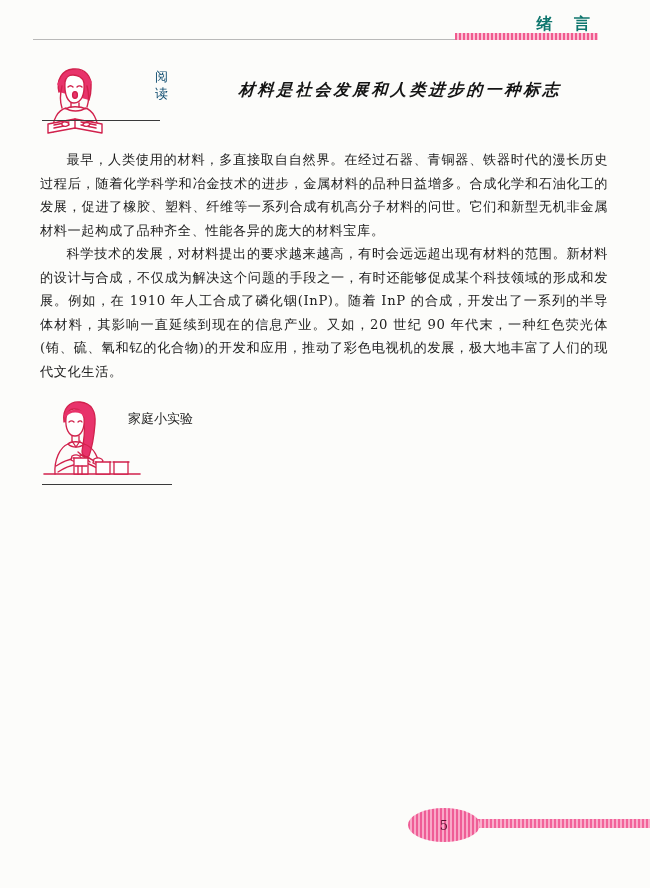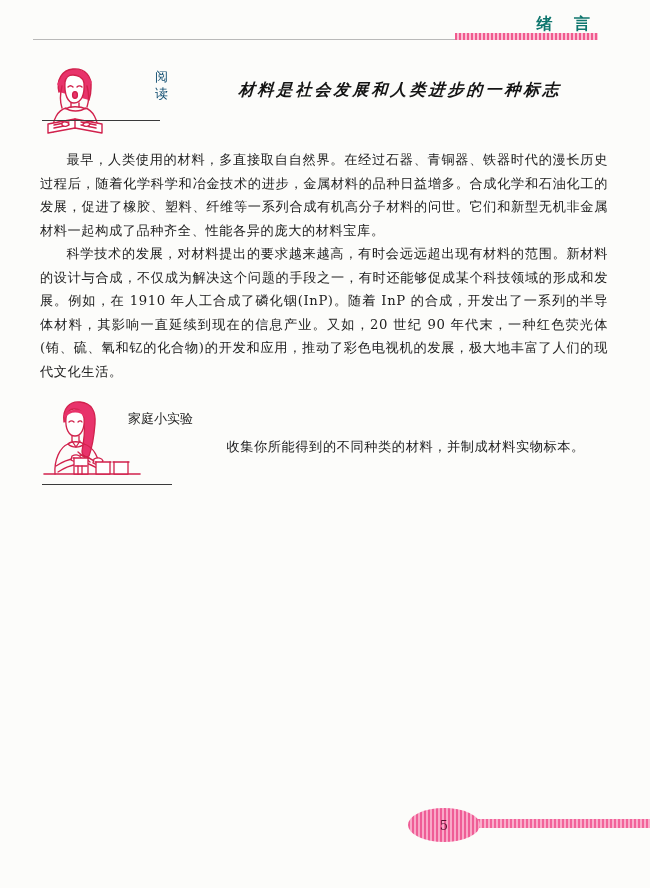--- a/index.html
+++ b/index.html
@@ -321,21 +321,20 @@
 
         <path d="M72 66 L72 78 L86 78 L86 66" fill="#fff"></path>
         <path d="M71 66 L87 66"></path>
       </g>
     </svg>
 
     <div class="exp-label">家庭小实验</div>
 
     <div class="exp-baseline"></div>
 
-    <div class="exp-text">收集你所能得到的不同种类的材料，并制成材料实物标本。</div>
   </div>
 
   <div class="footer">
     <div class="footer-stripe"></div>
     <div class="footer-ellipse"></div>
     <div class="page-number">5</div>
   </div>
 
 </div>
 

